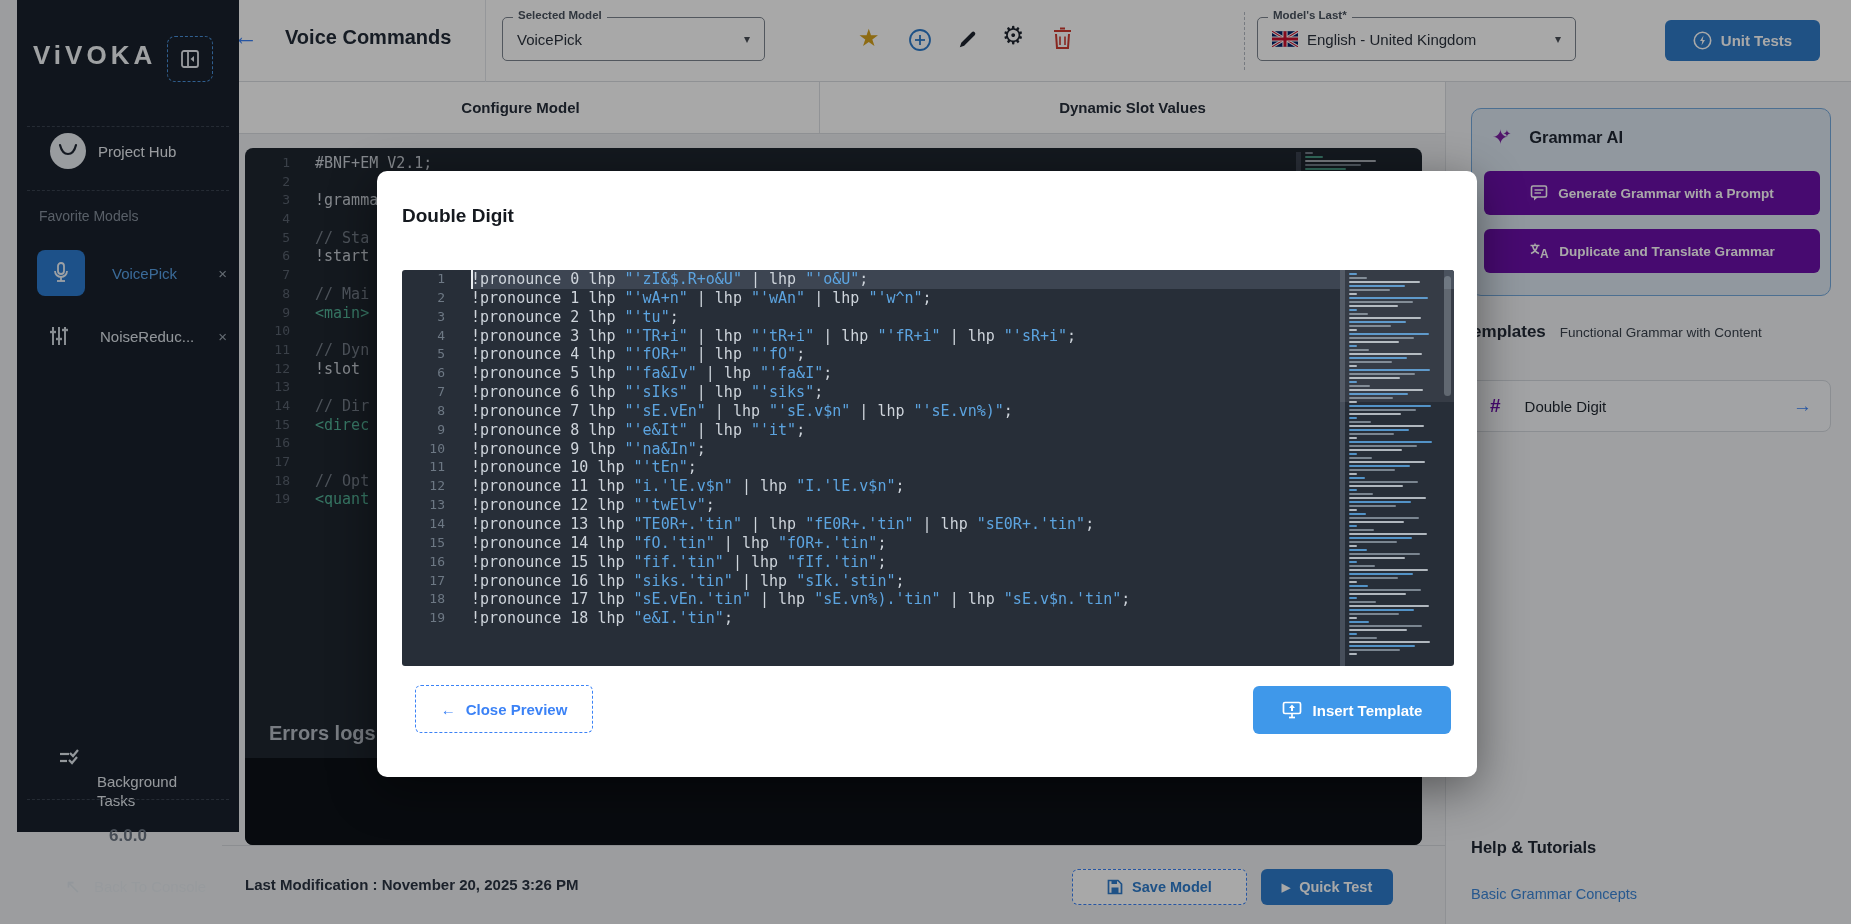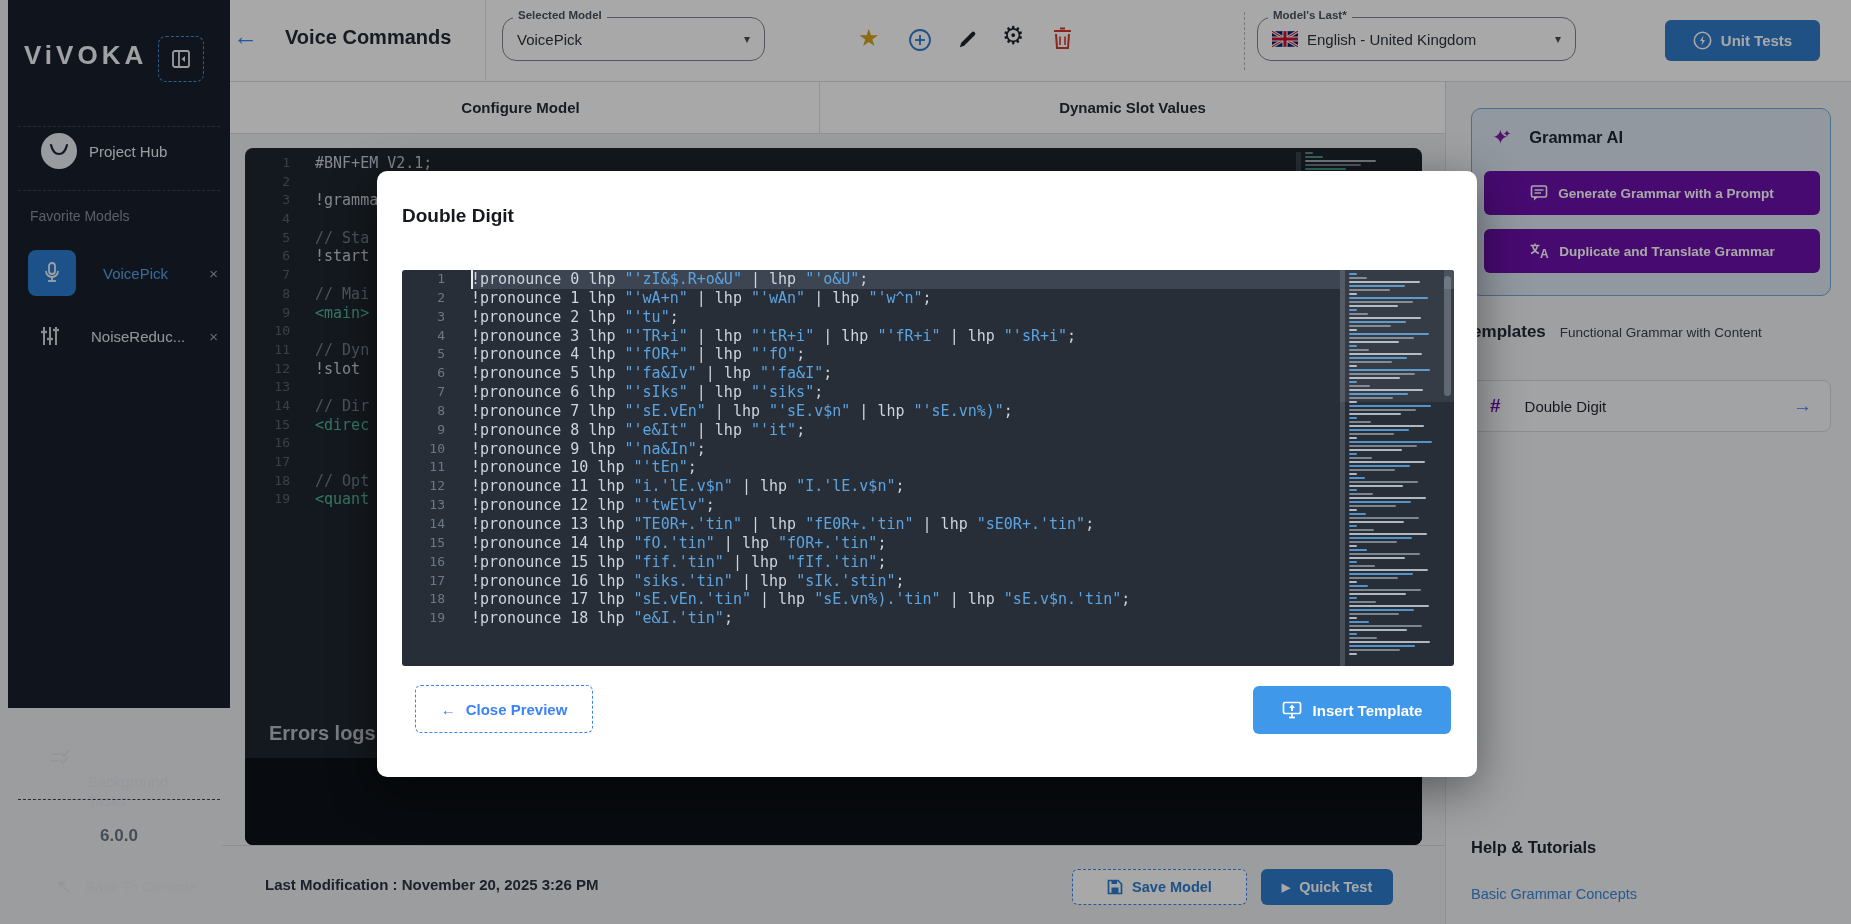--- a/index.html
+++ b/index.html
@@ -4,21 +4,21 @@
 <style>
   * { margin:0; padding:0; box-sizing:border-box; }
   html,body { background:#555; }
   #app {
     position:relative; width:1851px; height:924px; overflow:hidden;
     background:#edeff2; font-family:"Liberation Sans", sans-serif;
   }
   .abs { position:absolute; }
 
   
-  .sidebar { left:8px; top:0; width:222px; height:708px; background:#19212c; z-index:1; }
+  .sidebar { left:17px; top:0; width:222px; height:832px; background:#19212c; z-index:1; }
   .logo { left:16px; top:40px; color:#f2f5f8; font-size:26px; font-weight:600; letter-spacing:4px; }
   .collapse-btn { left:150px; top:36px; width:46px; height:46px; border:1.5px dashed #4a90d9; border-radius:8px;
     display:flex; align-items:center; justify-content:center; cursor:pointer; }
   .sb-divider { left:10px; right:10px; height:0; border-top:1px dashed #39424f; }
   .sb-row { display:flex; align-items:center; cursor:pointer; }
   .hub-icon { width:36px; height:36px; border-radius:50%; background:#e9edf2; display:flex; align-items:center; justify-content:center; }
   .hub-label { color:#e8ecf1; font-size:15px; margin-left:12px; }
   .fav-heading { left:22px; top:208px; color:#87919e; font-size:14px; }
   .vp-icon { width:48px; height:46px; border-radius:8px; background:#2c7bd1; display:flex; align-items:center; justify-content:center; }
   .vp-label { color:#59a2e8; font-size:15px; }
@@ -26,21 +26,21 @@
   .fav-close { color:#9aa4b0; font-size:15px; cursor:pointer; }
   .bt-label { color:#e2e7ed; font-size:15px; line-height:19px;margin-top:34px; }
   .version { left:0; top:826px; width:222px; text-align:center; color:#6c7683; font-size:17px; font-weight:bold; }
   .back-console-label { color:#e6eaef; font-size:15px; }
 
   
   .header { left:222px; top:0; width:1629px; height:82px; background:#ffffff; border-bottom:1px solid #d9dce1; }
   .back-arrow { left:11px; top:24px; font-size:25px; color:#3b82f6; cursor:pointer; line-height:1; }
   .page-title { left:63px; top:26px; font-size:20px; font-weight:bold; color:#222b38; }
   .h-vdiv { left:263px; top:0; width:0; height:82px; border-left:1px solid #e3e6ea; }
-  .fieldset { border:1.5px solid #7d858f; border-radius:14px; background:#fff; display:flex; align-items:center; cursor:pointer; }
+  .fieldset { border:1.5px solid #7d858f; border-radius:5px; background:#fff; display:flex; align-items:center; cursor:pointer; }
   .fieldset .legend { position:absolute; top:-9px; left:10px; background:#fff; padding:0 5px; font-size:11.5px; font-weight:bold; color:#49525e; }
   .fieldset .value { font-size:15px; color:#2c333d; }
   .caret { color:#4a4f57; font-size:12px; }
   .hdr-icon { cursor:pointer; display:flex; align-items:center; justify-content:center; }
   .star-glyph { font-size:24px; color:#d7a31d; line-height:1; }
   .gear-glyph { font-size:25px; color:#1d242e; line-height:1; }
   .h-dash { left:1022px; top:12px; width:0; height:58px; border-left:1px dashed #b4bac2; }
   .unit-tests-btn { left:1443px; top:20px; width:155px; height:41px; background:#2f7bc9; border-radius:6px;
     display:flex; align-items:center; justify-content:center; gap:9px; color:#fff; font-size:15px; font-weight:bold; cursor:pointer; }
 
@@ -78,21 +78,21 @@
   .ed-txt { font-size:15px; color:#c9cfd6; white-space:pre; }
   .ed-txt.comment { color:#767f8a; }
   .ed-txt.tag { color:#53b397; }
   .errors-label { left:24px; top:574px; font-size:20px; font-weight:bold; color:#b6bdc6; }
   .console-box { left:0; top:610px; width:1177px; height:87px; background:#0d1117; }
   .ed-minimap { left:1051px; top:4px; width:118px; border-left:5px solid rgba(120,130,145,0.35); padding-left:4px; }
   .mm-line { height:2px; margin-bottom:2px; border-radius:1px; }
 
   
   .bottombar { left:222px; top:845px; width:1223px; height:79px; background:#edeff2; border-top:1px solid #d5d8dd; }
-  .lastmod { left:23px; top:30px; font-size:15px; font-weight:600; color:#2b3442;margin-left:20px; }
+  .lastmod { left:23px; top:30px; font-size:15px; font-weight:600; color:#2b3442; }
   .save-btn { left:850px; top:23px; width:175px; height:36px; background:#ffffff; border:1.5px dashed #3b82f6; border-radius:6px;
     display:flex; align-items:center; justify-content:center; gap:9px; color:#2e7ccc; font-size:14.5px; font-weight:bold; cursor:pointer; }
   .quicktest-btn { left:1039px; top:23px; width:132px; height:36px; background:#2e7ccc; border-radius:6px;
     display:flex; align-items:center; justify-content:center; gap:9px; color:#fff; font-size:14.5px; font-weight:bold; cursor:pointer; }
   .play-glyph { font-size:11px; line-height:1; }
 
   
   .backdrop { left:0; top:0; width:1851px; height:924px; background:rgba(0,0,0,0.34); z-index:40; }
   .modal { left:377px; top:171px; width:1100px; height:606px; background:#ffffff; border-radius:10px;
     box-shadow:0 12px 48px rgba(0,0,0,0.45); z-index:50; }

